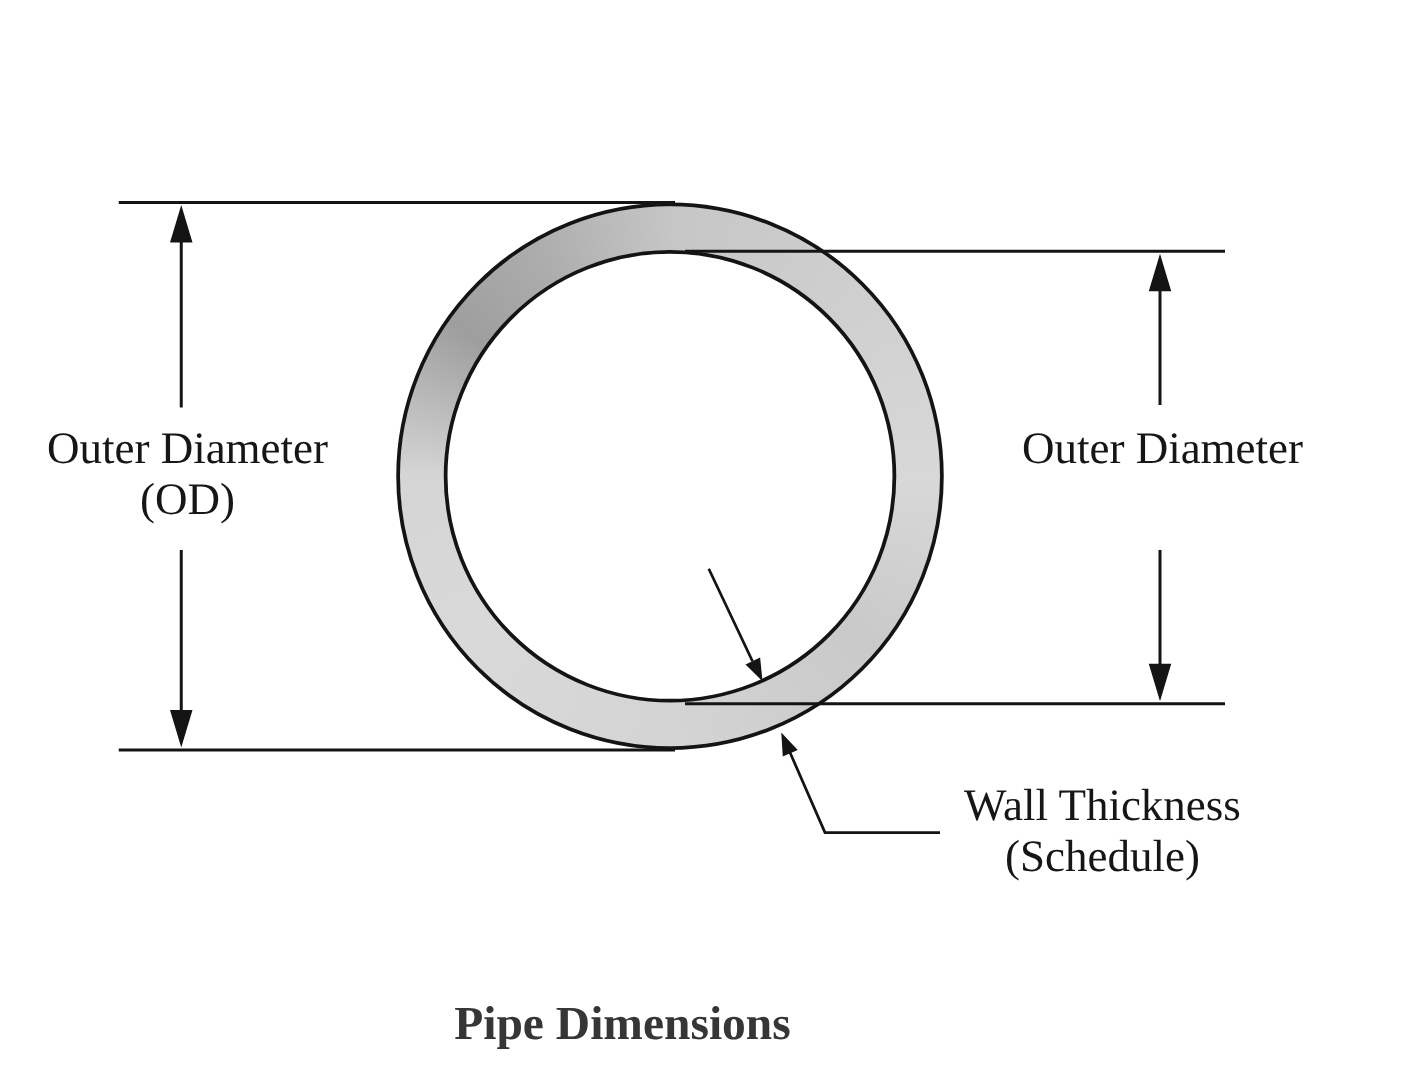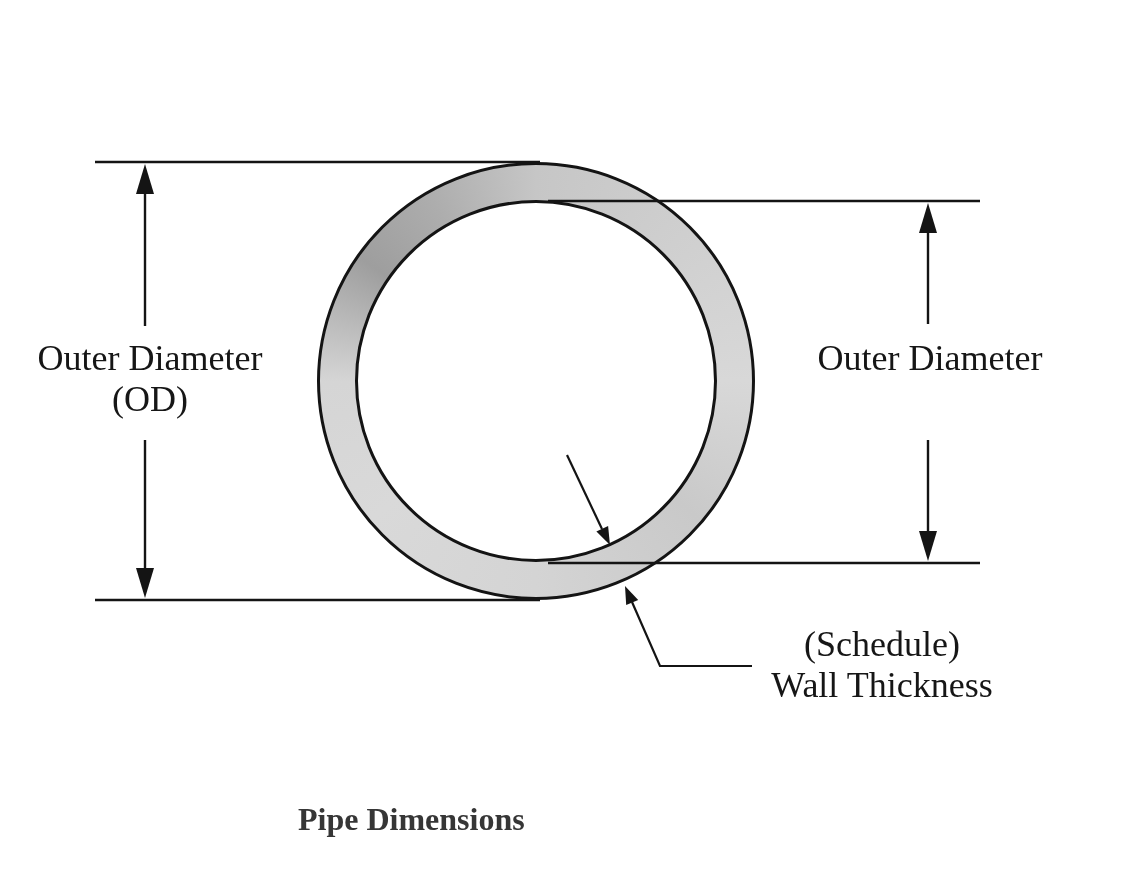--- a/index.html
+++ b/index.html
@@ -29,22 +29,22 @@
   svg.overlay line,svg.overlay polyline{stroke:var(--line);fill:none;}
   svg.overlay .dim{stroke-width:2.4px;}
   svg.overlay .ptr{stroke-width:2.2px;}
   svg.overlay .arrowhead{fill:var(--line);stroke:none;}
   
   .label{
     position:absolute;width:340px;text-align:center;color:var(--label-text);
     font-size:36px;line-height:41px;white-space:nowrap;
   }
   .title{
-    position:absolute;left:298px;top:770px;width:400px;
-    color:var(--title-text);font-size:32px;font-weight:bold;line-height:42px;
+    position:absolute;left:298px;top:770px;width:400px;text-align:center;
+    color:var(--title-text);font-size:38px;font-weight:bold;line-height:42px;
     white-space:nowrap;
   }
 </style>
 </head>
 <body>
 
 <div class="stage">
 
   <div class="ring"></div>
   <div class="bore"></div>
@@ -80,18 +80,18 @@
   <div class="label" style="left:-20px;top:310px;">
     <div>Outer Diameter</div>
     <div>(OD)</div>
   </div>
 
   <div class="label" style="left:760px;top:310px;">
     <div>Outer Diameter</div>
   </div>
 
   <div class="label" style="left:712px;top:596px;">
+    <div>Wall Thickness</div>
     <div>(Schedule)</div>
-    <div>Wall Thickness</div>
   </div>
 
   <div class="title">Pipe Dimensions</div>
 </div>
 
 </body></html>

